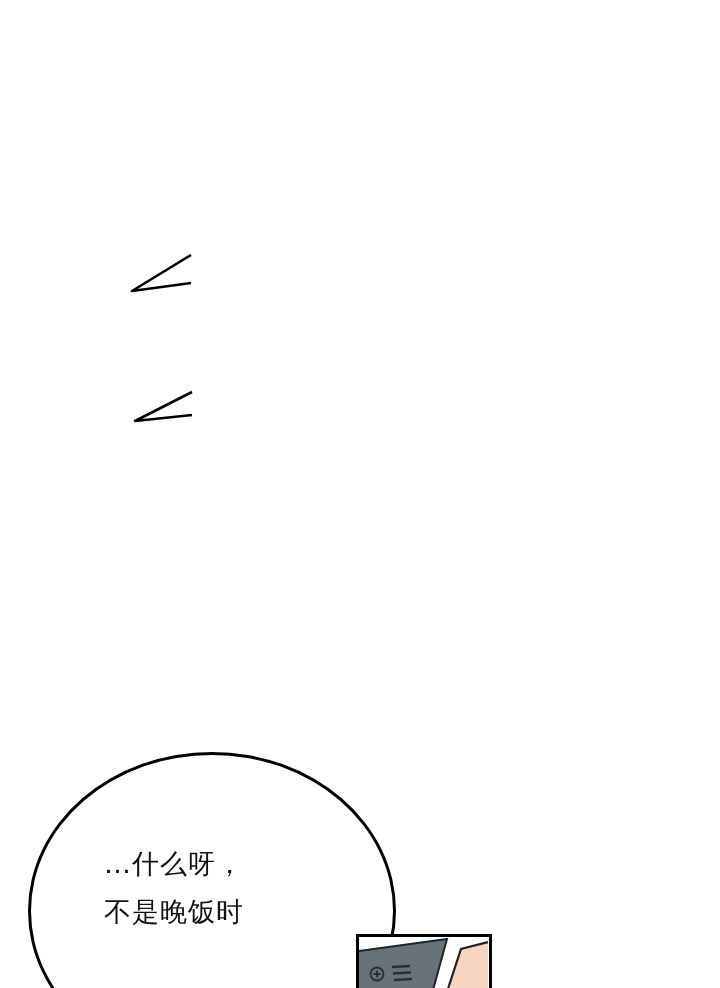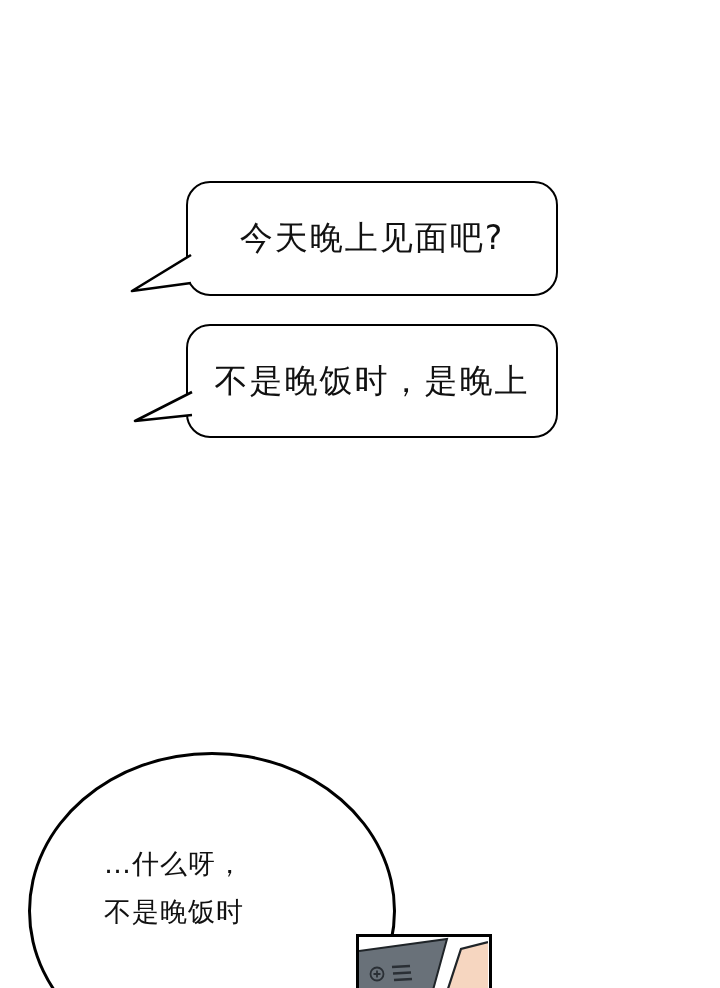--- a/index.html
+++ b/index.html
@@ -74,31 +74,25 @@
       overflow: hidden;
       box-sizing: border-box;
     }
     .panel svg { display: block; }
   </style>
 </head>
 <body>
 
 <div class="page">
 
-  <div class="bubble bubble1">
-    <span class="bubble-text">今天晚上见面吧?</span>
-  </div>
   <svg class="tail tail1" width="66" height="48" viewBox="0 0 66 48">
     <polygon points="64,6 5,42 64,34" fill="#ffffff"></polygon>
     <path d="M64,6 L5,42 L64,34" fill="none" stroke="#000000" stroke-width="2.6" stroke-linejoin="round"></path>
   </svg>
 
-  <div class="bubble bubble2">
-    <span class="bubble-text">不是晚饭时，是晚上</span>
-  </div>
   <svg class="tail tail2" width="64" height="40" viewBox="0 0 64 40">
     <polygon points="62,5 5,34 62,28" fill="#ffffff"></polygon>
     <path d="M62,5 L5,34 L62,28" fill="none" stroke="#000000" stroke-width="2.6" stroke-linejoin="round"></path>
   </svg>
 
   <div class="big-bubble"></div>
   <div class="big-bubble-text">
     <div>…什么呀，</div>
     <div>不是晚饭时</div>
   </div>

